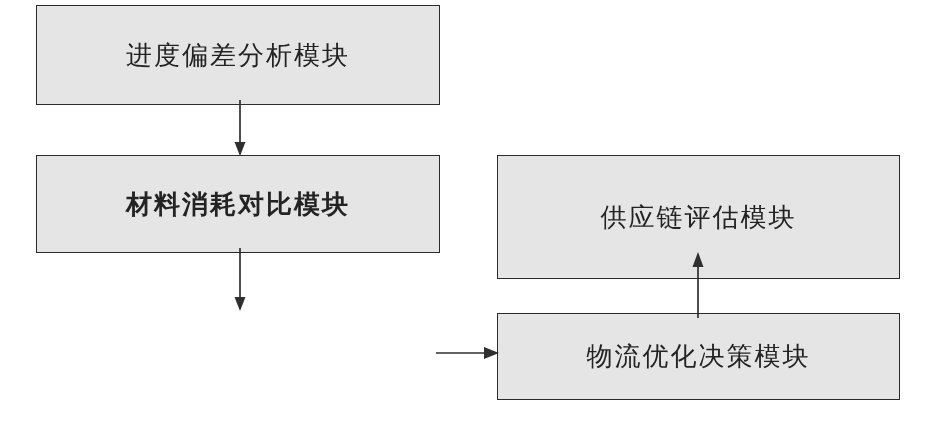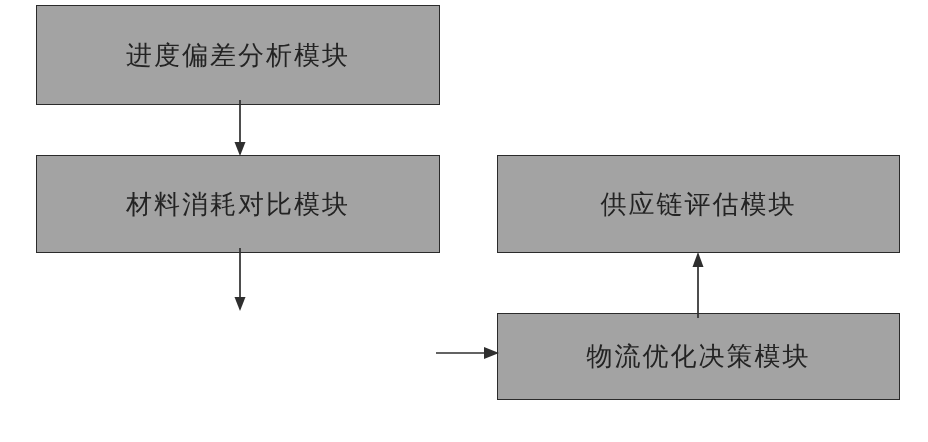--- a/index.html
+++ b/index.html
@@ -14,41 +14,41 @@
   #canvas {
     position: relative;
     width: 928px;
     height: 442px;
     background: #ffffff;
     overflow: hidden;
   }
   .node {
     position: absolute;
     box-sizing: border-box;
-    background: #a3a3a3;
+    background: #e5e5e5;
     border: 1.6px solid #2b2b2b;
     display: flex;
     align-items: center;
     justify-content: center;
   }
   .node-label {
     font-family: "DejaVu Sans", "Liberation Sans", sans-serif;
     font-size: 26px;
     line-height: 1.1;
     color: #232323;
     letter-spacing: 2px;
     white-space: nowrap;
     text-align: center;
     user-select: none;
   }
   
   #node-schedule-deviation { left: 36px;  top: 5px;   width: 404px; height: 100px; }
-  #node-material-consumption { left: 36px; top: 155px; width: 404px; height: 98px; }
+  #node-material-consumption { left: 36px; top: 155px; width: 404px; height: 98px; font-weight: bold; }
   #node-inventory-response { left: 36px;  top: 310px; width: 404px; height: 93px; }
-  #node-supply-chain-eval  { left: 497px; top: 155px; width: 403px; height: 98px; }
+  #node-supply-chain-eval  { left: 497px; top: 155px; width: 403px; height: 124px; }
   #node-logistics-decision { left: 497px; top: 313px; width: 403px; height: 87px; }
 
   .connector {
     position: absolute;
     pointer-events: none;
   }
   .connector svg {
     display: block;
     overflow: visible;
   }

